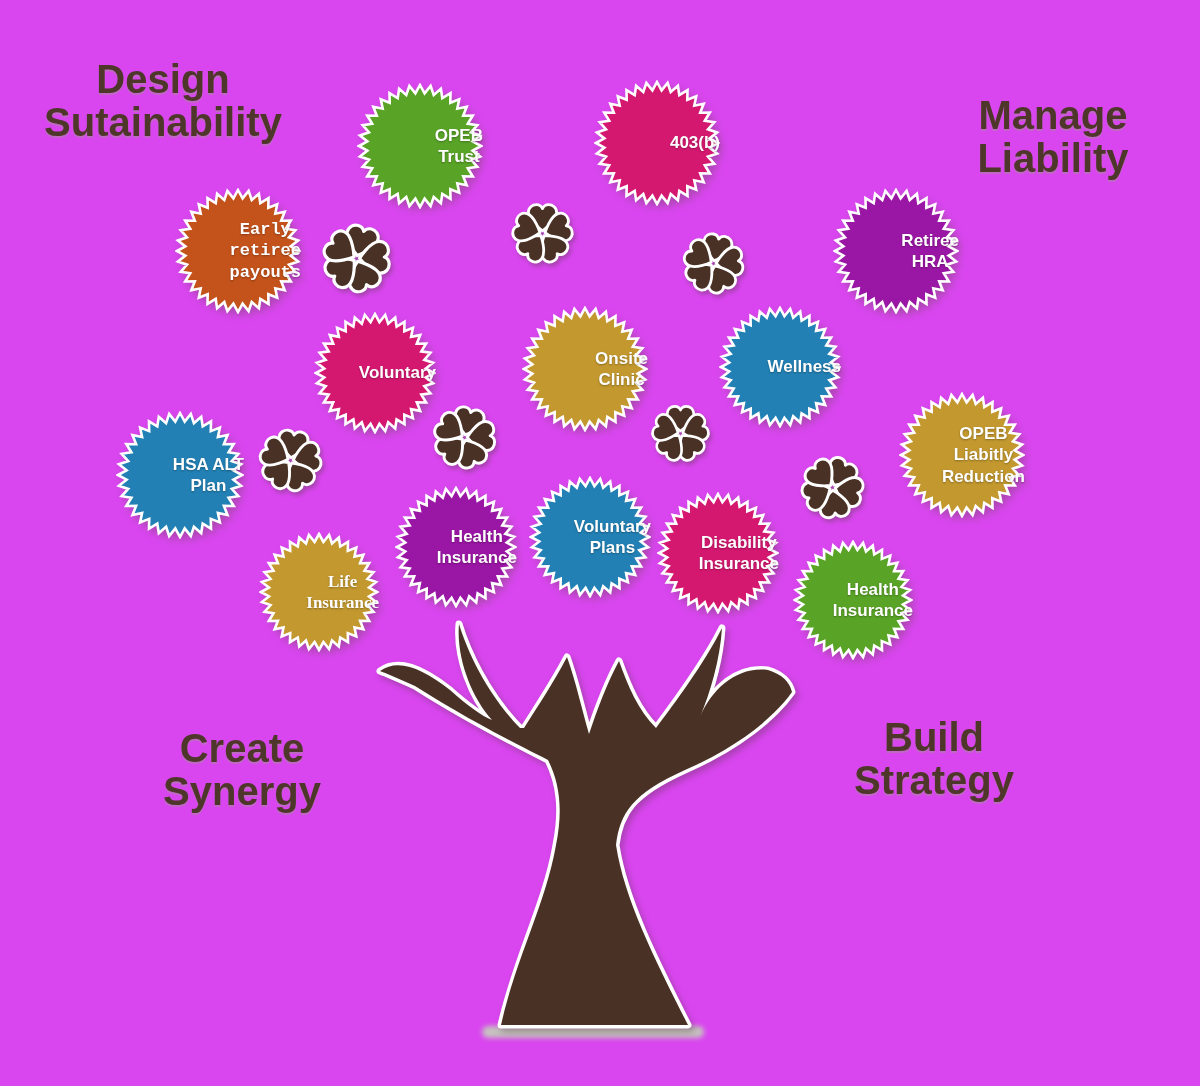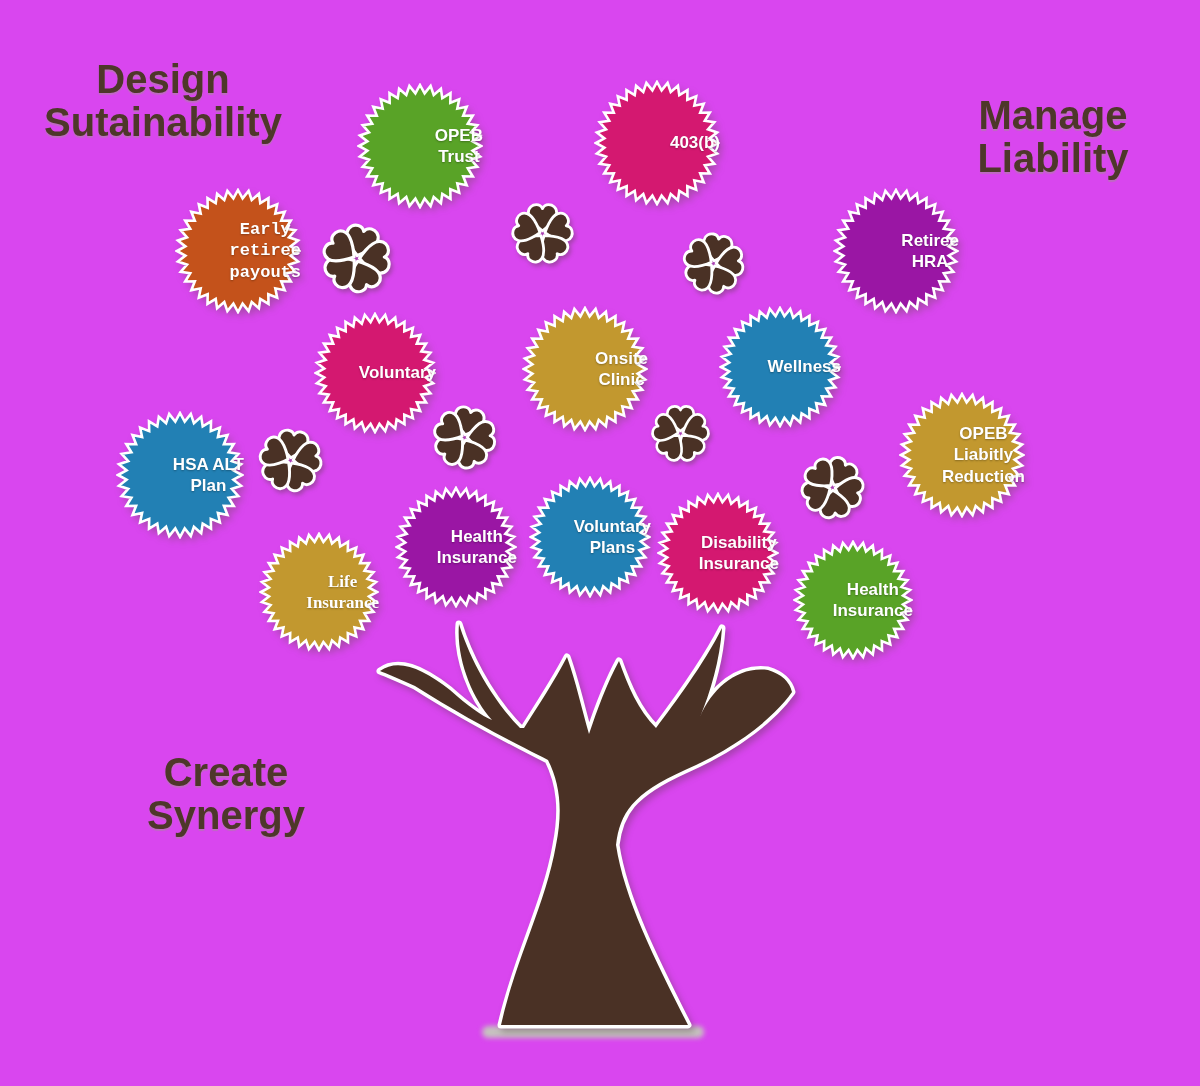--- a/index.html
+++ b/index.html
@@ -18,21 +18,21 @@
     font-weight: bold;
     font-size: 40px;
     line-height: 1.07;
     white-space: pre-line;
     color: #4e372a;
     text-shadow: 0 2px 1px rgba(160,150,140,0.45);
     z-index: 5;
   }
   #corner-design  { left: 13px;  top: 58px;  }
   #corner-manage  { left: 903px; top: 94px;  }
-  #corner-create  { left: 76px;  top: 727px; margin-top: 24px; }
+  #corner-create  { left: 92px;  top: 727px; }
   #corner-build   { left: 784px; top: 716px; }
 
   #tree {
     position: absolute;
     left: 370px;
     top: 598px;
     width: 430px;
     height: 440px;
     z-index: 2;
     filter: drop-shadow(3px 4px 3px rgba(60,50,40,0.30));
@@ -84,20 +84,22 @@
 <body>
 
 <div id="stage">
 
   <div class="corner" id="corner-design" style="color: rgb(78, 55, 42);">Design
 Sutainability</div>
   <div class="corner" id="corner-manage" style="color: rgb(78, 55, 42);">Manage
 Liability</div>
   <div class="corner" id="corner-create" style="color: rgb(78, 55, 42);">Create
 Synergy</div>
+  <div class="corner" id="corner-build" style="color: rgb(78, 55, 42);">Build
+Strategy</div>
 
   <div class="ground-shadow"></div>
 
   <svg id="tree" viewBox="0 0 430 440" aria-hidden="true">
     <path id="tree-path" d="M131,427
          C146,360 176,305 186,247
          C193,212 190,186 178,162
          C150,148 95,120 45,88
          Q18,76 10,73
          C28,60 52,70 80,92

